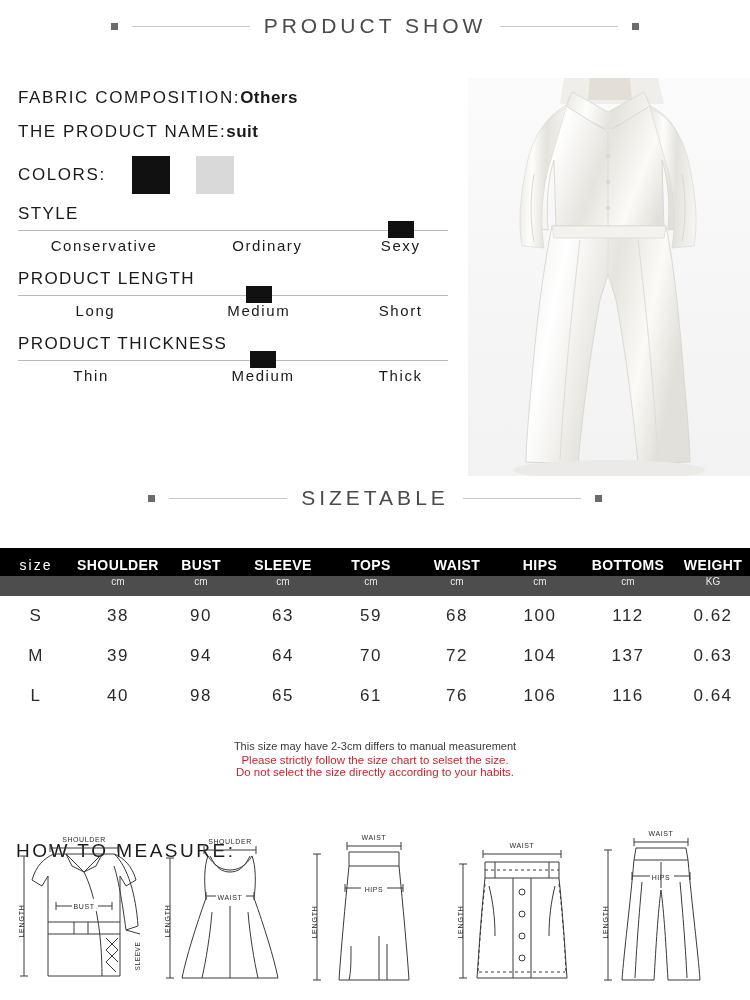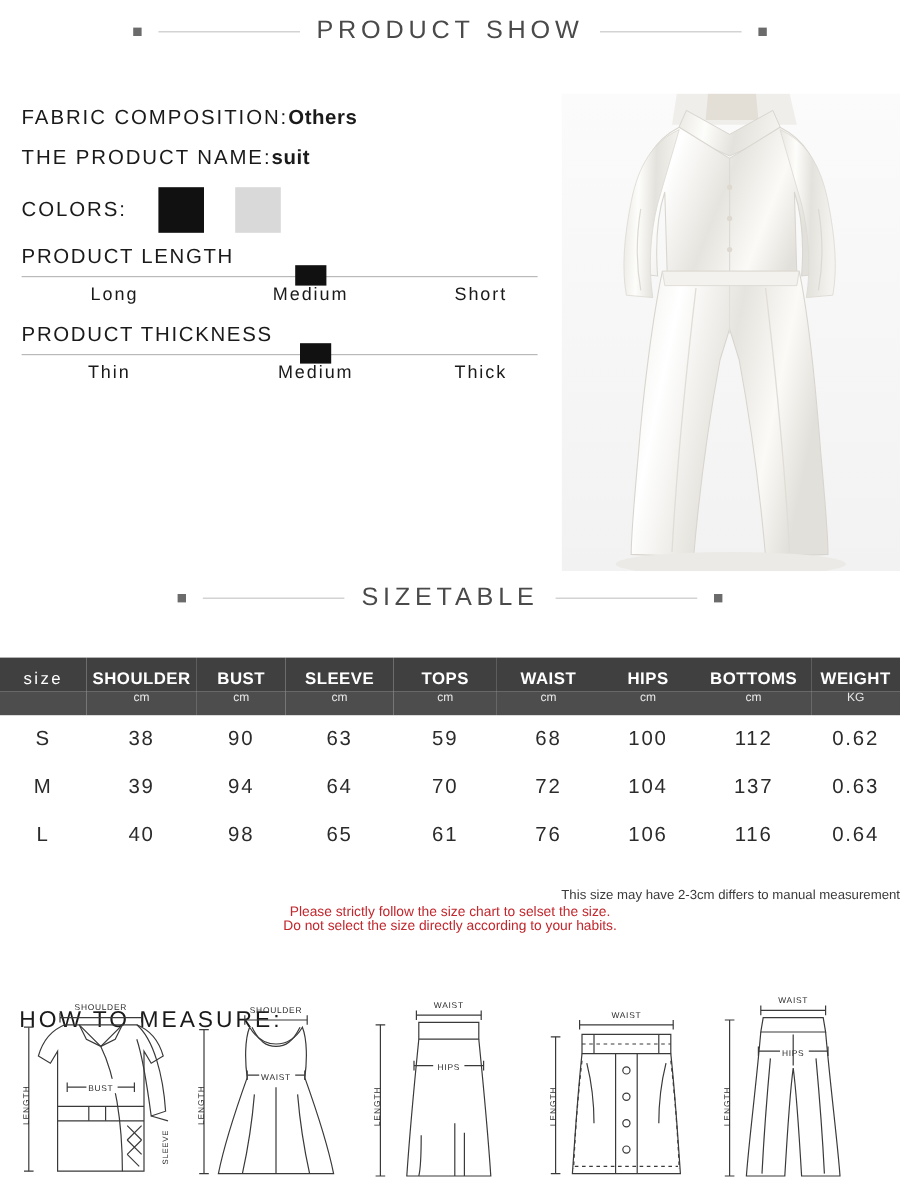--- a/index.html
+++ b/index.html
@@ -87,21 +87,21 @@
     background: #fdfdfd;
   }
   .photo-svg { display: block; }
 
   
   .sizetable {
     position: absolute; left: 0; top: 548px; width: 750px;
   }
   table.sz { border-collapse: collapse; width: 750px; }
   table.sz thead tr.hdr td {
-    background: #404040; color: #ffffff;
+    background: #000000; color: #ffffff;
     font-size: 14px; font-weight: bold;
     padding: 9px 0 3px 0;
     text-align: center;
     letter-spacing: 0.4px;
   }
   table.sz thead tr.unit td {
     background: #4d4d4d; color: #e8e8e8;
     font-size: 10px;
     padding: 0 0 9px 0;
     text-align: center;
@@ -114,21 +114,21 @@
     font-size: 17px;
     letter-spacing: 1.5px;
     color: #2b2b2b;
     padding: 10px 0;
   }
   table.sz tbody td.sizecol { font-size: 17px; }
 
   .notes {
     position: absolute; left: 0; top: 740px; width: 750px; text-align: center;
   }
-  .note1 { font-size: 11px; color: #3a3a3a; margin-bottom: 2px; text-align: right; }
+  .note1 { font-size: 11px; color: #3a3a3a; margin-bottom: 2px; }
   .note2 { font-size: 11.5px; color: #c1272d; }
   .note3 { font-size: 11.5px; color: #c1272d; }
 
   .howto-title {
     position: absolute; left: 16px; top: 800px;
     font-size: 19px; letter-spacing: 2.5px; color: #1a1a1a; margin-top: 40px;
   }
 
   .figs {
     position: absolute; left: 0; top: 826px; width: 750px; height: 174px;
@@ -161,20 +161,31 @@
       <span class="lbl">THE PRODUCT NAME:</span>
       <span class="val">suit</span>
     </div>
 
     <div class="colors-row">
       <span class="lbl">COLORS:</span>
       <span class="swatch" id="sw0" style="background: rgb(17, 17, 17);"></span>
       <span class="swatch" id="sw1" style="background: rgb(217, 217, 217);"></span>
     </div>
 
+    <div class="scale-group">
+      <div class="scale-title">STYLE</div>
+      <div class="scale-bar">
+        <span class="marker" style="left:89%"></span>
+      </div>
+      <div class="scale-labels">
+        <span style="left:20%">Conservative</span>
+        <span style="left:58%">Ordinary</span>
+        <span style="left:89%">Sexy</span>
+      </div>
+    </div>
 
     <div class="scale-group">
       <div class="scale-title">PRODUCT LENGTH</div>
       <div class="scale-bar">
         <span class="marker" style="left:56%"></span>
       </div>
       <div class="scale-labels">
         <span style="left:18%">Long</span>
         <span style="left:56%">Medium</span>
         <span style="left:89%">Short</span>

